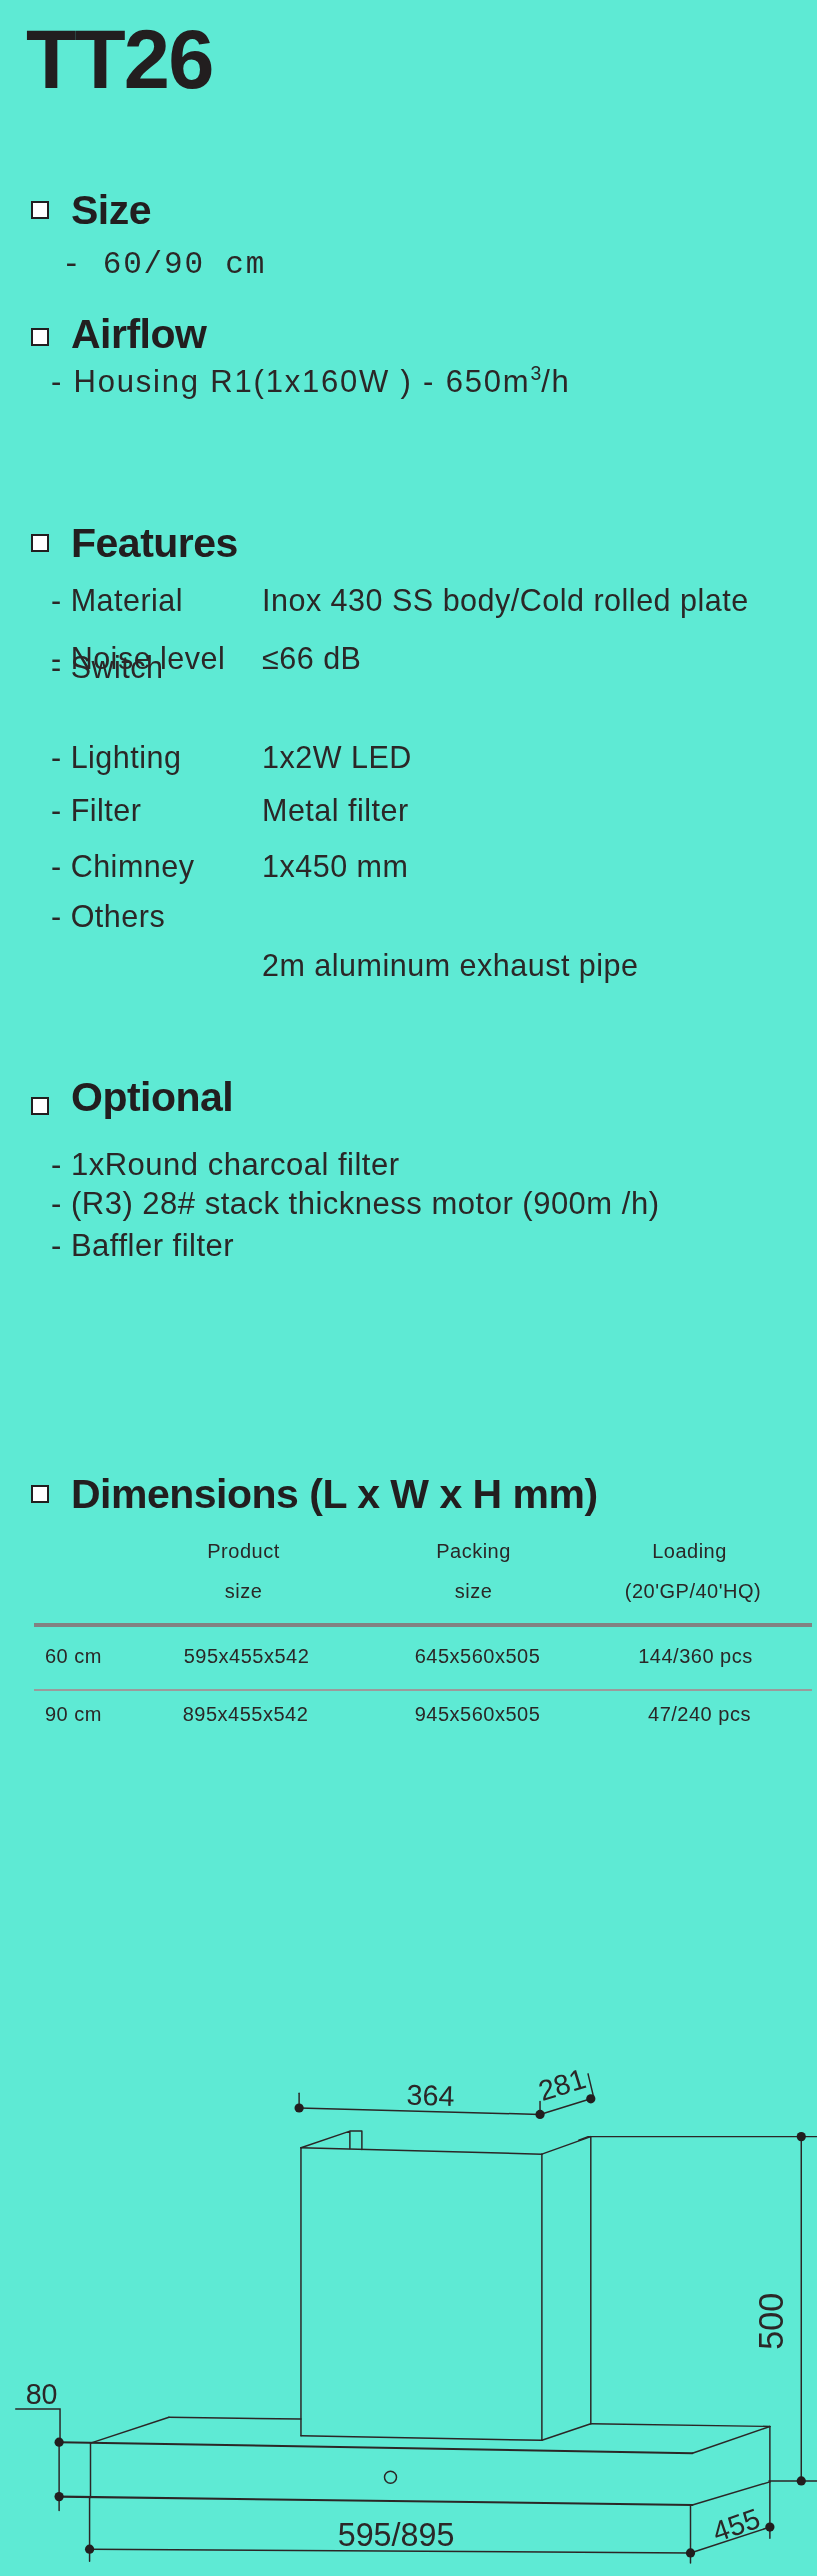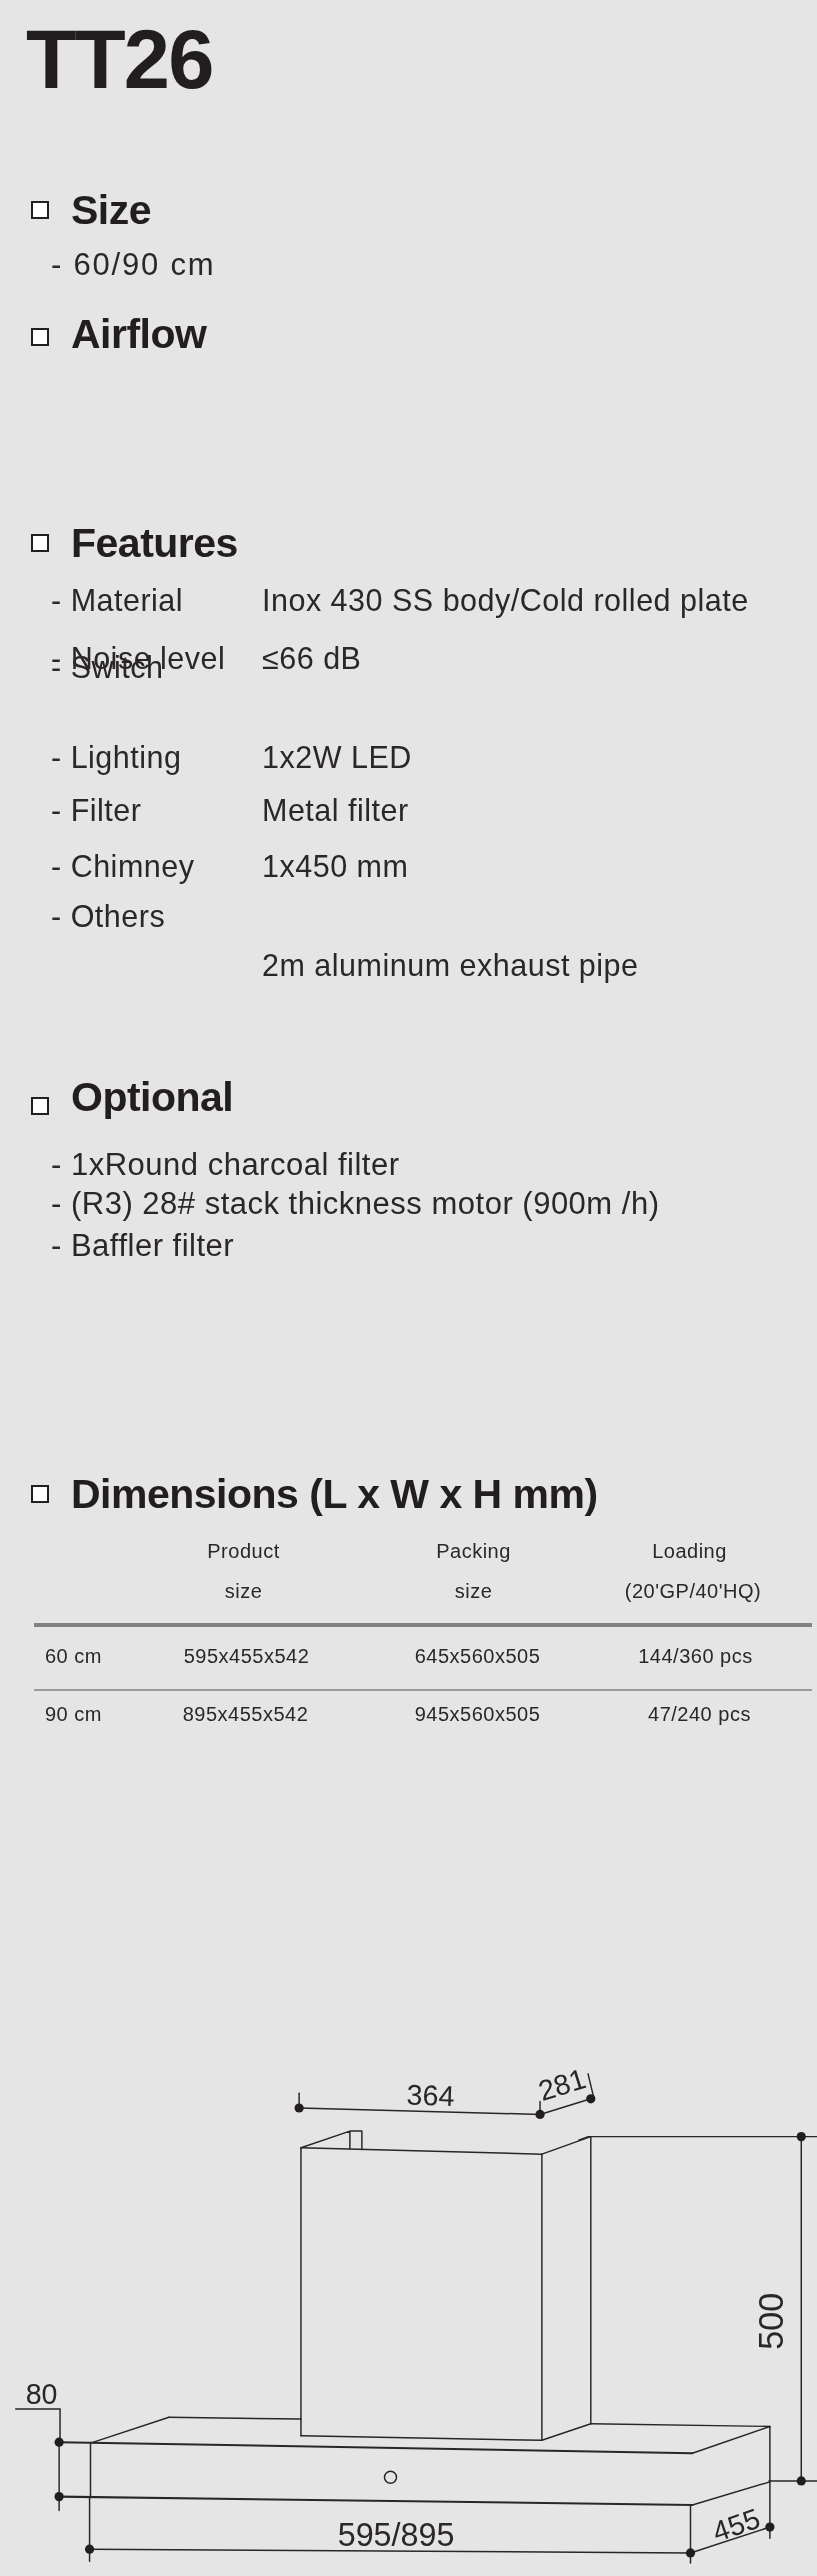--- a/index.html
+++ b/index.html
@@ -1,20 +1,20 @@
 <!DOCTYPE html>
 <html style="font-size:14.8px"><head>
 <meta charset="utf-8">
 <style>
   html,body{margin:0;padding:0;background:#ffffff;}
   .page{
     position:relative;
     width:817px;
     height:2576px;
-    background:#e5e5e5;
+    background:#5eead4;
     font-family:"Liberation Sans","DejaVu Sans",sans-serif;
     color:#262223;
     overflow:hidden;
   }
   .abs{position:absolute;white-space:nowrap;line-height:1;}
   .title{
     font-size:83px;
     font-weight:800;
     letter-spacing:-1.8px;
     color:#221e1f;
@@ -58,24 +58,25 @@
 </style>
 </head>
 <body>
 
 <div class="page">
 
   <div class="abs title" style="left:26px;top:17.5px;">TT26</div>
 
   <div class="sq" style="left:31px;top:201px;"></div>
   <div class="abs hdr" style="left:71px;top:190px;">Size</div>
-  <div class="abs item" style="left:51px;top:249px;">- 60/90 cm</div>
+  <div class="abs item" style="left:62px;top:249px;font-family:Liberation Mono, monospace;">- 60/90 cm</div>
 
   <div class="sq" style="left:31px;top:328px;"></div>
   <div class="abs hdr" style="left:71px;top:314px;">Airflow</div>
+  <div class="abs item" style="left:51px;top:366px;"><span>- Housing R1(1x160W ) - 650m</span><span class="sup">3</span><span>/h</span></div>
 
   <div class="sq" style="left:31px;top:534px;"></div>
   <div class="abs hdr" style="left:71px;top:523px;">Features</div>
 
   <div class="abs feat" style="left:51px;top:585px;">- Material</div>
   <div class="abs feat" style="left:262px;top:585px;">Inox 430 SS body/Cold rolled plate</div>
 
   <div class="abs feat" style="left:51px;top:643px;">- Noise level</div>
   <div class="abs feat" style="left:262px;top:643px;">≤66 dB</div>
 

